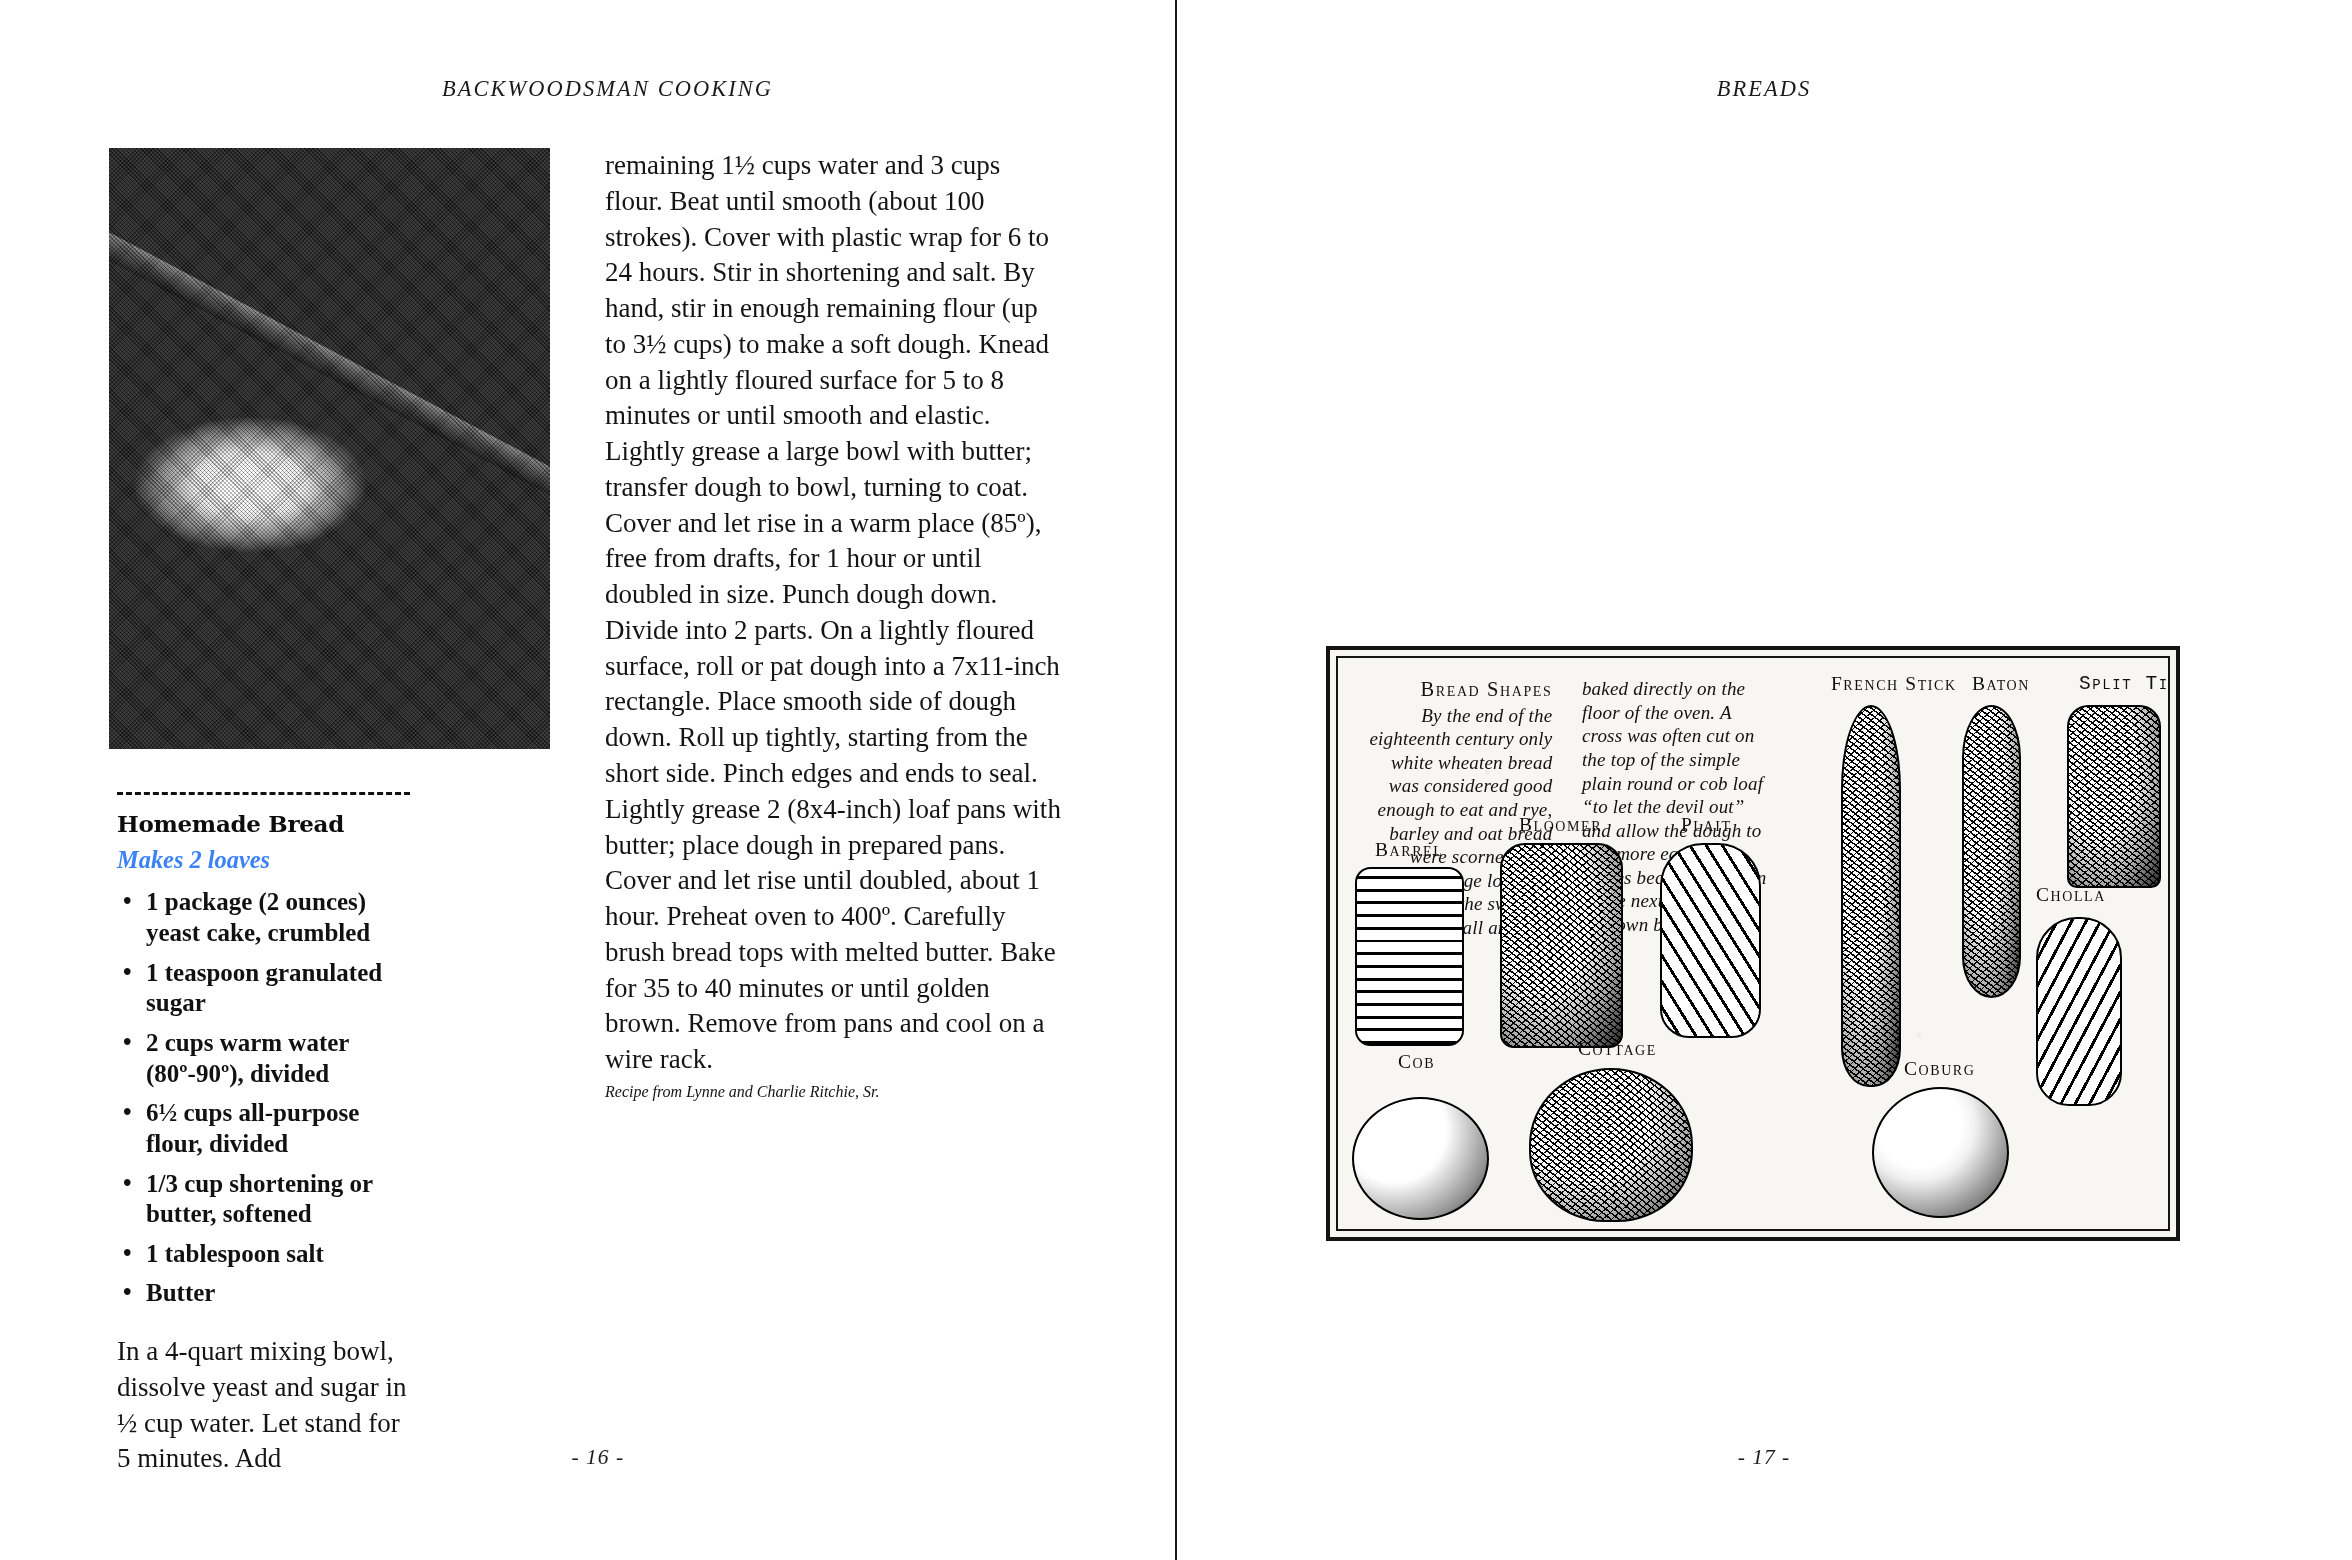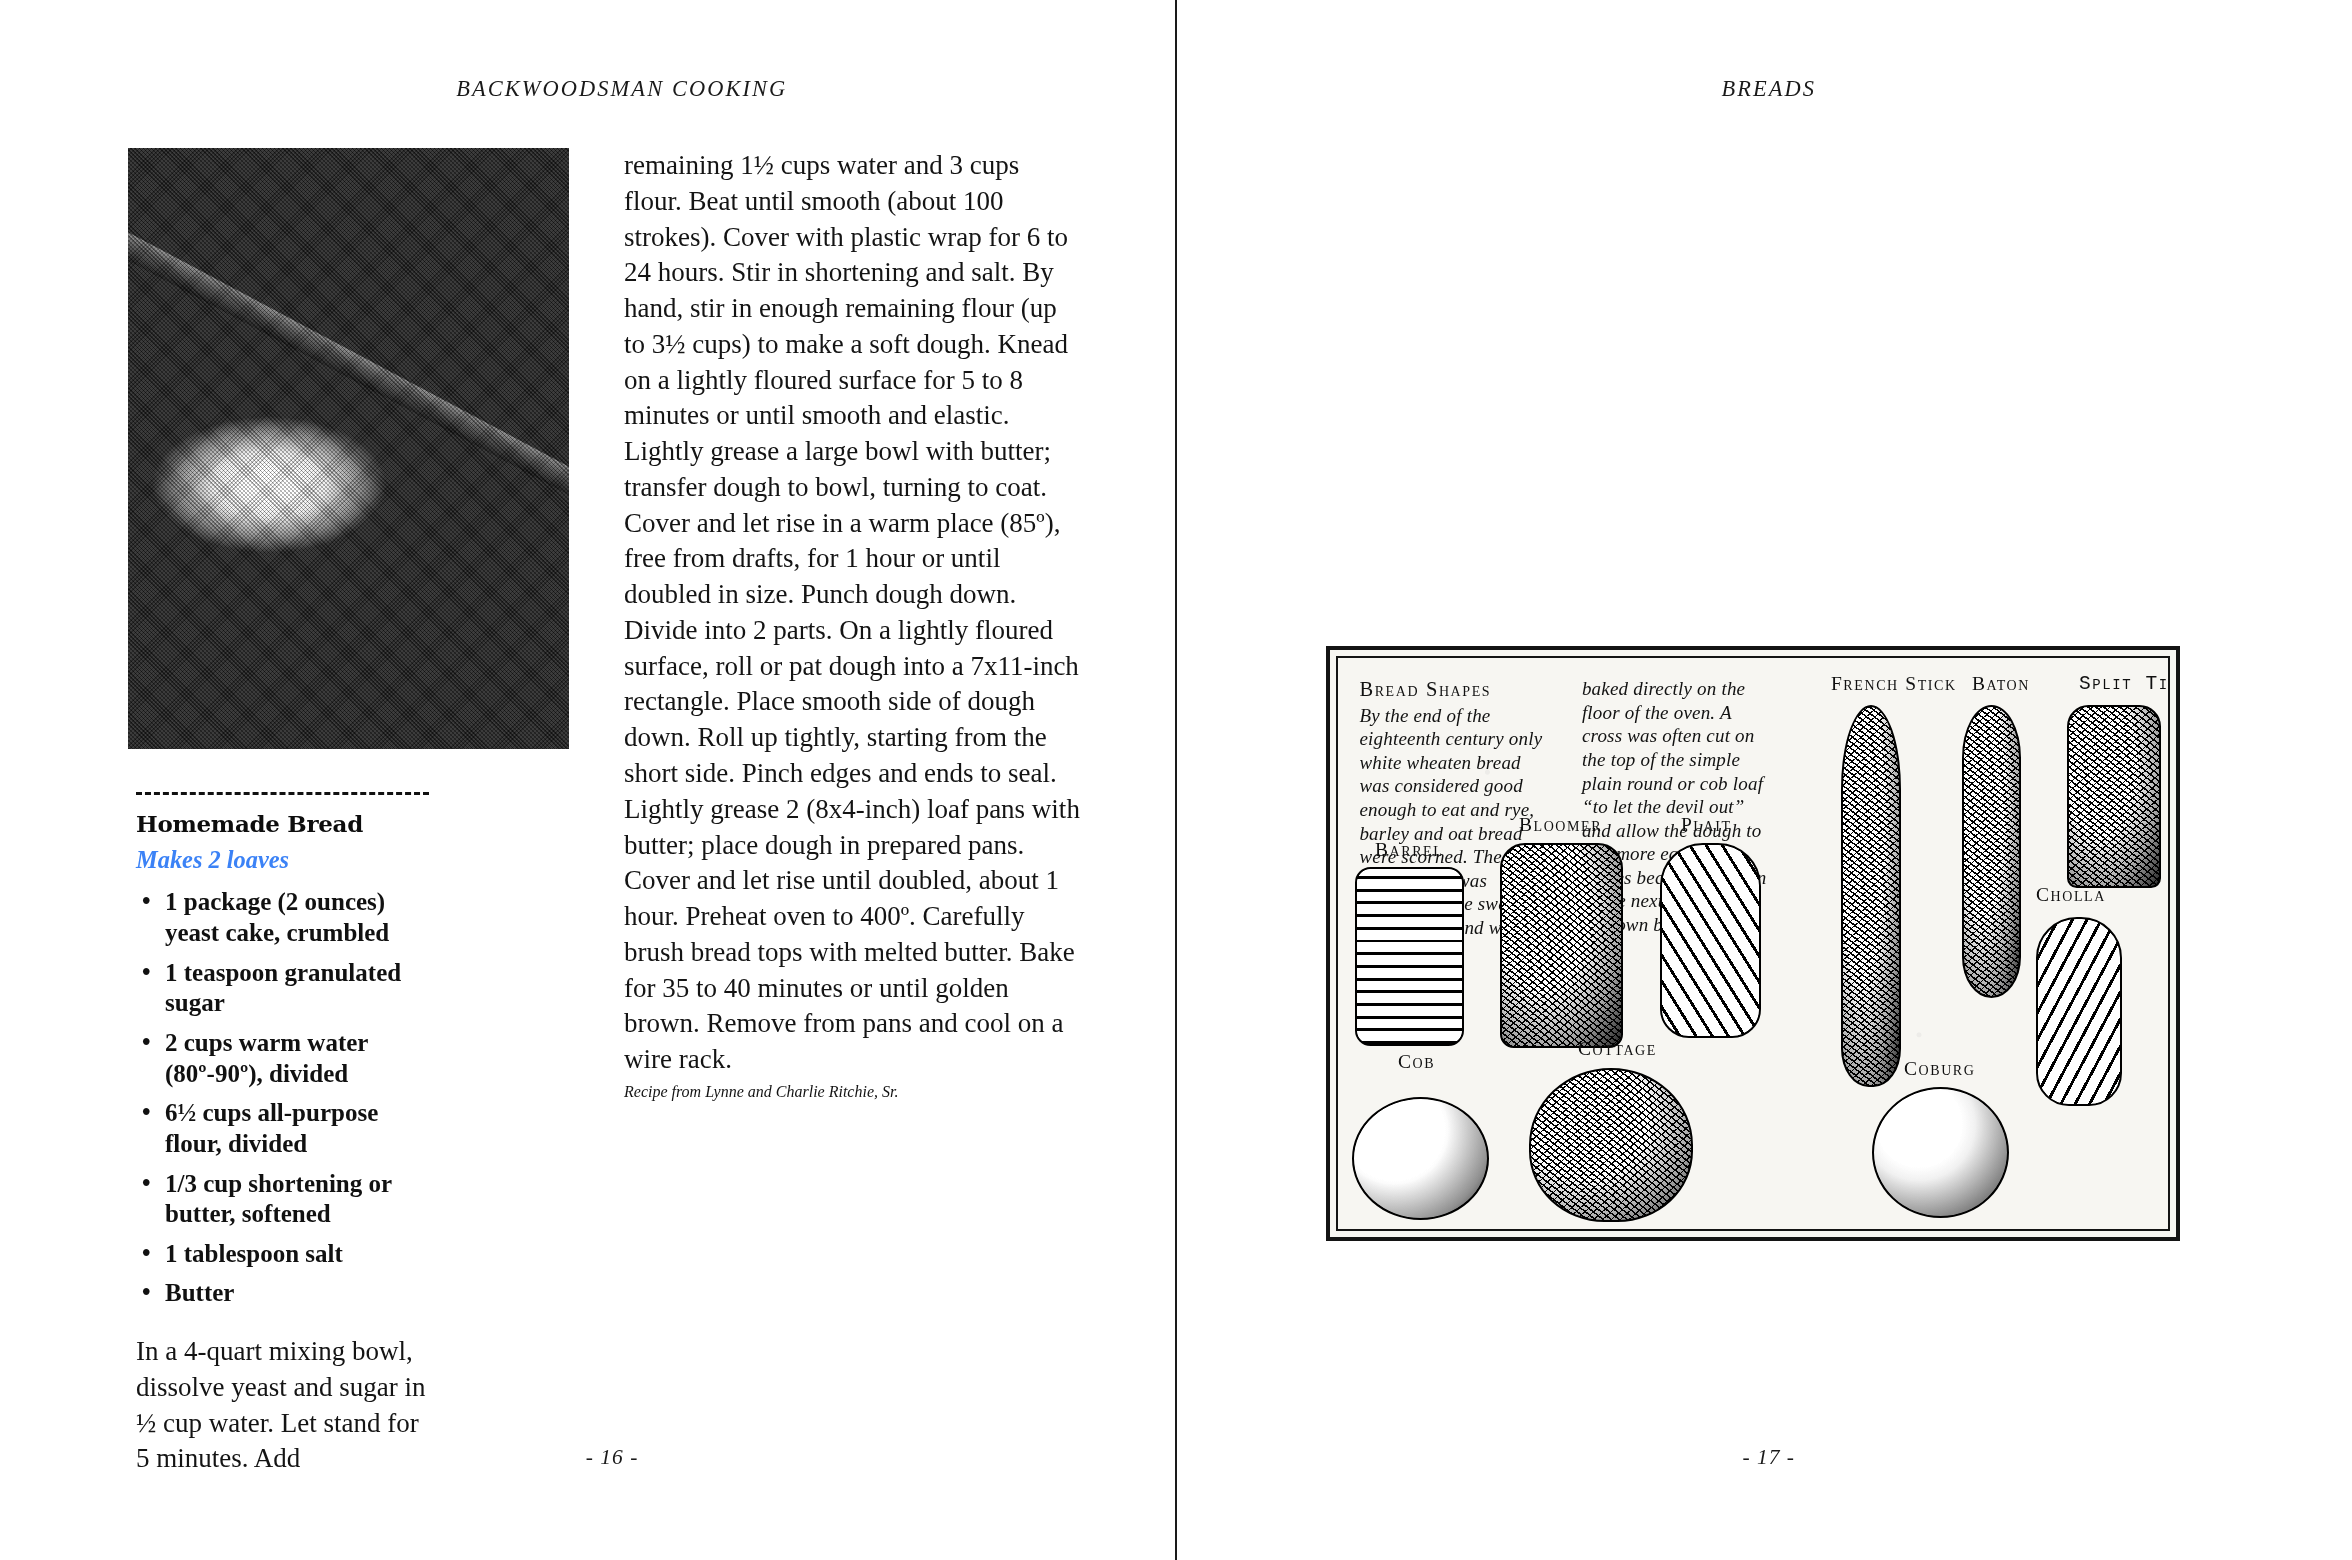--- a/index.html
+++ b/index.html
@@ -6,21 +6,21 @@
     margin: 0; padding: 0;
     background: #ffffff;
   }
   body {
     width: 2352px; height: 1560px;
     font-family: "Liberation Serif", "DejaVu Serif", serif;
     color: #111111;
     overflow: hidden;
     position: relative;
   }
-  .spread { position: absolute; inset: 0; display: flex; padding-left: 19px; }
+  .spread { position: absolute; inset: 0; display: flex; }
   .page { position: relative; width: 1176px; height: 1560px; box-sizing: border-box; }
   .gutter {
     position: absolute; left: 1175px; top: 0; width: 2px; height: 1560px;
     background: #1a1a1a;
   }
   
   .running-head {
     position: absolute; top: 76px; width: 100%;
     text-align: center;
     font-style: italic;
@@ -165,21 +165,21 @@
     letter-spacing: 0.2px;
   }
   .plate-caption .cap-head {
     display: block;
     font-style: normal;
     font-variant: small-caps;
     font-size: 20.5px;
     letter-spacing: 1.6px;
     margin-bottom: 1px;
   }
-  .cap-col-1 { left: 21.5px; top: 19.5px; width: 193px; }
+  .cap-col-1 { left: 21.5px; top: 19.5px; width: 193px; text-align: right; }
   .cap-col-2 { left: 244px; top: 19.5px; width: 191px; }
 
   .loaf-label {
     position: absolute;
     font-variant: small-caps;
     font-size: 19.5px;
     letter-spacing: 1.6px;
     color: #101010;
     white-space: nowrap;
   }

